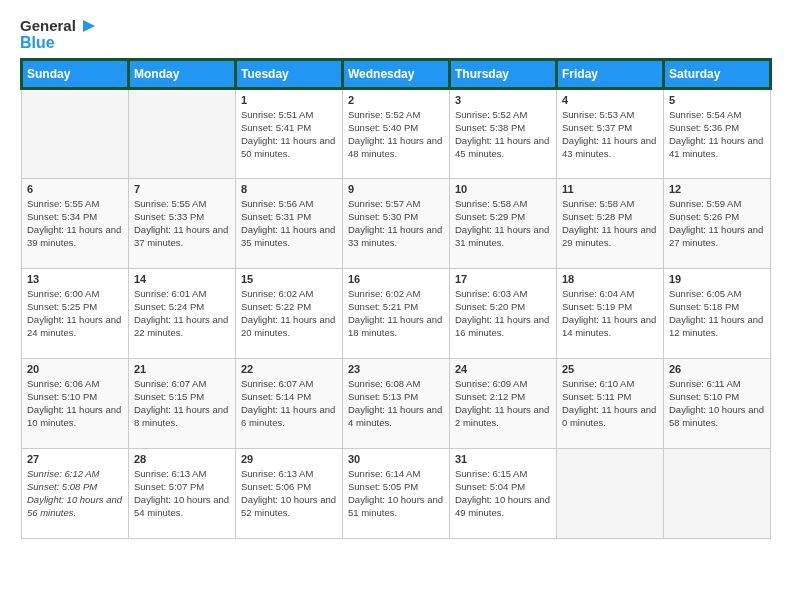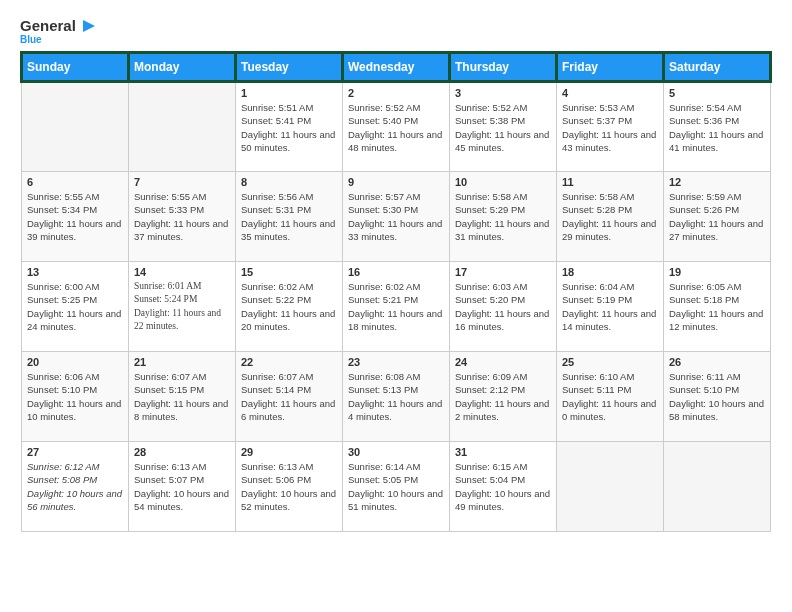--- a/index.html
+++ b/index.html
@@ -81,21 +81,21 @@
 
 <div class="header-area">
   <div class="logo">
   <div style="display:flex;flex-direction:column;align-items:flex-start;line-height:1.1;">
     <div style="display:flex;align-items:center;gap:0px;">
       <span style="font-size:15px;font-weight:bold;color:#333;">General</span>
       <svg width="20" height="20" viewBox="0 0 20 20" style="margin-left:3px;">
         <polygon points="4,4 16,10 4,16" fill="#2196F3"></polygon>
       </svg>
     </div>
-    <span style="font-size:10px;font-weight:bold;color:#2196F3;margin-top:-2px;">Blue</span>
+    <span style="font-size:16px;font-weight:bold;color:#2196F3;margin-top:-2px;">Blue</span>
   </div>
 </div>
   <div class="title-area">
     <div class="month-title"></div>
     <div class="location-title"></div>
   </div>
 </div>
 
 <table>
   <thead id="calendar-head">
@@ -190,21 +190,21 @@
       </tr>
       <tr>
         <td>
           <span class="day-number">13</span>
           <div class="day-info" style="white-space: pre-line;">Sunrise: 6:00 AM
 Sunset: 5:25 PM
 Daylight: 11 hours and 24 minutes.</div>
         </td>
         <td>
           <span class="day-number">14</span>
-          <div class="day-info" style="white-space: pre-line; font-family: Liberation Serif, serif;">Sunrise: 6:01 AM
+          <div class="day-info" style="white-space: pre-line;">Sunrise: 6:01 AM
 Sunset: 5:24 PM
 Daylight: 11 hours and 22 minutes.</div>
         </td>
         <td>
           <span class="day-number">15</span>
           <div class="day-info" style="white-space: pre-line;">Sunrise: 6:02 AM
 Sunset: 5:22 PM
 Daylight: 11 hours and 20 minutes.</div>
         </td>
         <td>

